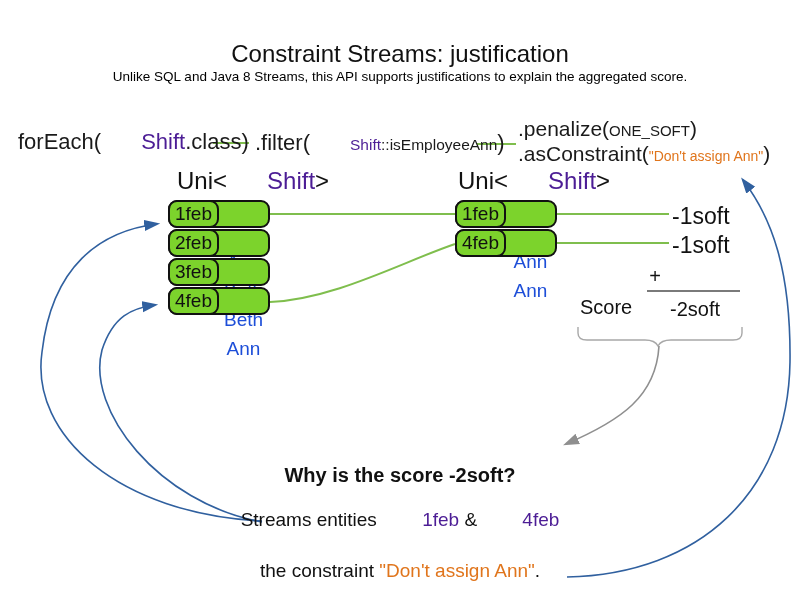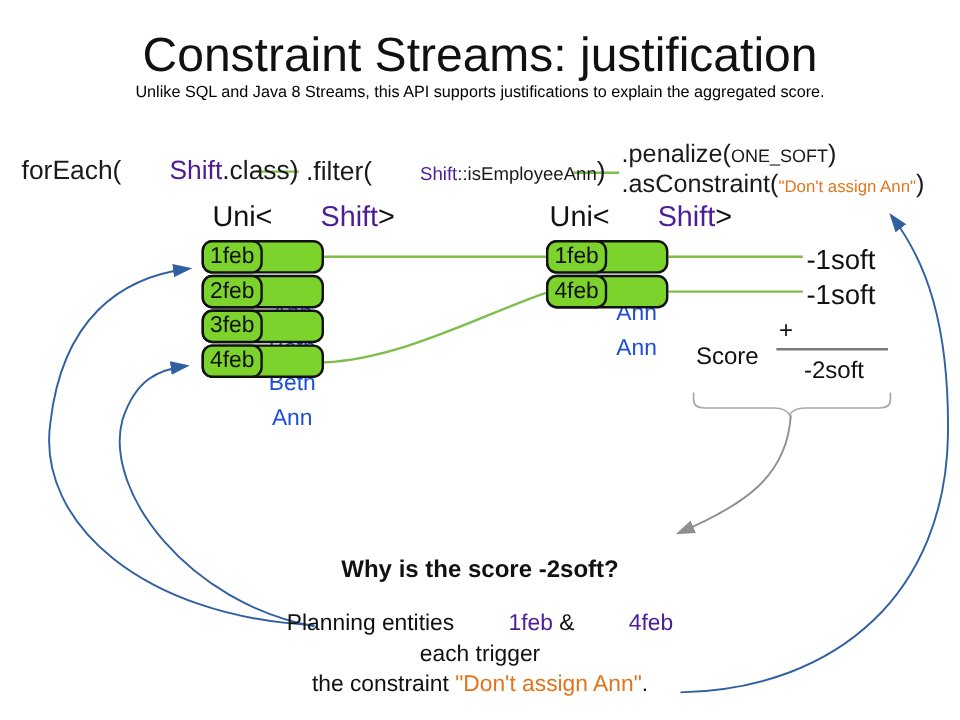--- a/index.html
+++ b/index.html
@@ -3,21 +3,21 @@
 <meta charset="utf-8">
 <style>
   html,body{margin:0;padding:0;}
   body{
     width:800px;height:600px;position:relative;background:#ffffff;
     font-family:"Liberation Sans", sans-serif;color:#1a1a1a;overflow:hidden;
   }
   .abs{position:absolute;white-space:nowrap;}
   .center{left:0;width:800px;text-align:center;}
   
-  .title{top:24px;font-size:40px;letter-spacing:0px;color:#111;}
+  .title{top:40px;font-size:24px;letter-spacing:0px;color:#111;}
   .subtitle{top:69px;font-size:13.5px;color:#000000;}
   
   .code{font-size:22px;color:#1a1a1a;}
   .code .sm{font-size:15.5px;}
   .green-t{color:#4c1d95;margin-left:40px;}
   .orange-t{color:#e0751c;}
   .code2{font-size:21px;}
   .code2 .sm{font-size:15px;}
   .code2 .smq{font-size:14px;}
   
@@ -115,21 +115,20 @@
   </div>
   <div class="row" style="left:455px;top:229px;">
     <div class="datebox">4feb</div>
     <div class="namebox">Ann</div>
   </div>
 
   <div class="abs scorelbl" style="left:672px;top:203px;">-1soft</div>
   <div class="abs scorelbl" style="left:672px;top:232px;">-1soft</div>
 
   <div class="abs sumtxt" style="left:640px;top:265px;width:30px;text-align:center;">+</div>
-  <div class="abs sumtxt" style="left:580px;top:286px;">Score</div>
+  <div class="abs sumtxt" style="left:580px;top:296px;">Score</div>
   <div class="abs sumtxt" style="left:670px;top:298px;">-2soft</div>
 
   <div class="abs center why">Why is the score -2soft?</div>
-  <div class="abs center whyline" style="top:509px;"><span>Planning entities </span><span class="green-t">1feb</span><span> &amp; </span><span class="green-t">4feb</span></div>
-  <div class="abs center whyline" style="top:535px;">each trigger</div>
+  <div class="abs center whyline" style="top:509px;"><span>Streams entities </span><span class="green-t">1feb</span><span> &amp; </span><span class="green-t">4feb</span></div>
   <div class="abs center whyline" style="top:560px;"><span>the constraint </span><span class="orange-t">"Don't assign Ann"</span><span>.</span></div>
 
 </div>
 
 </body></html>

